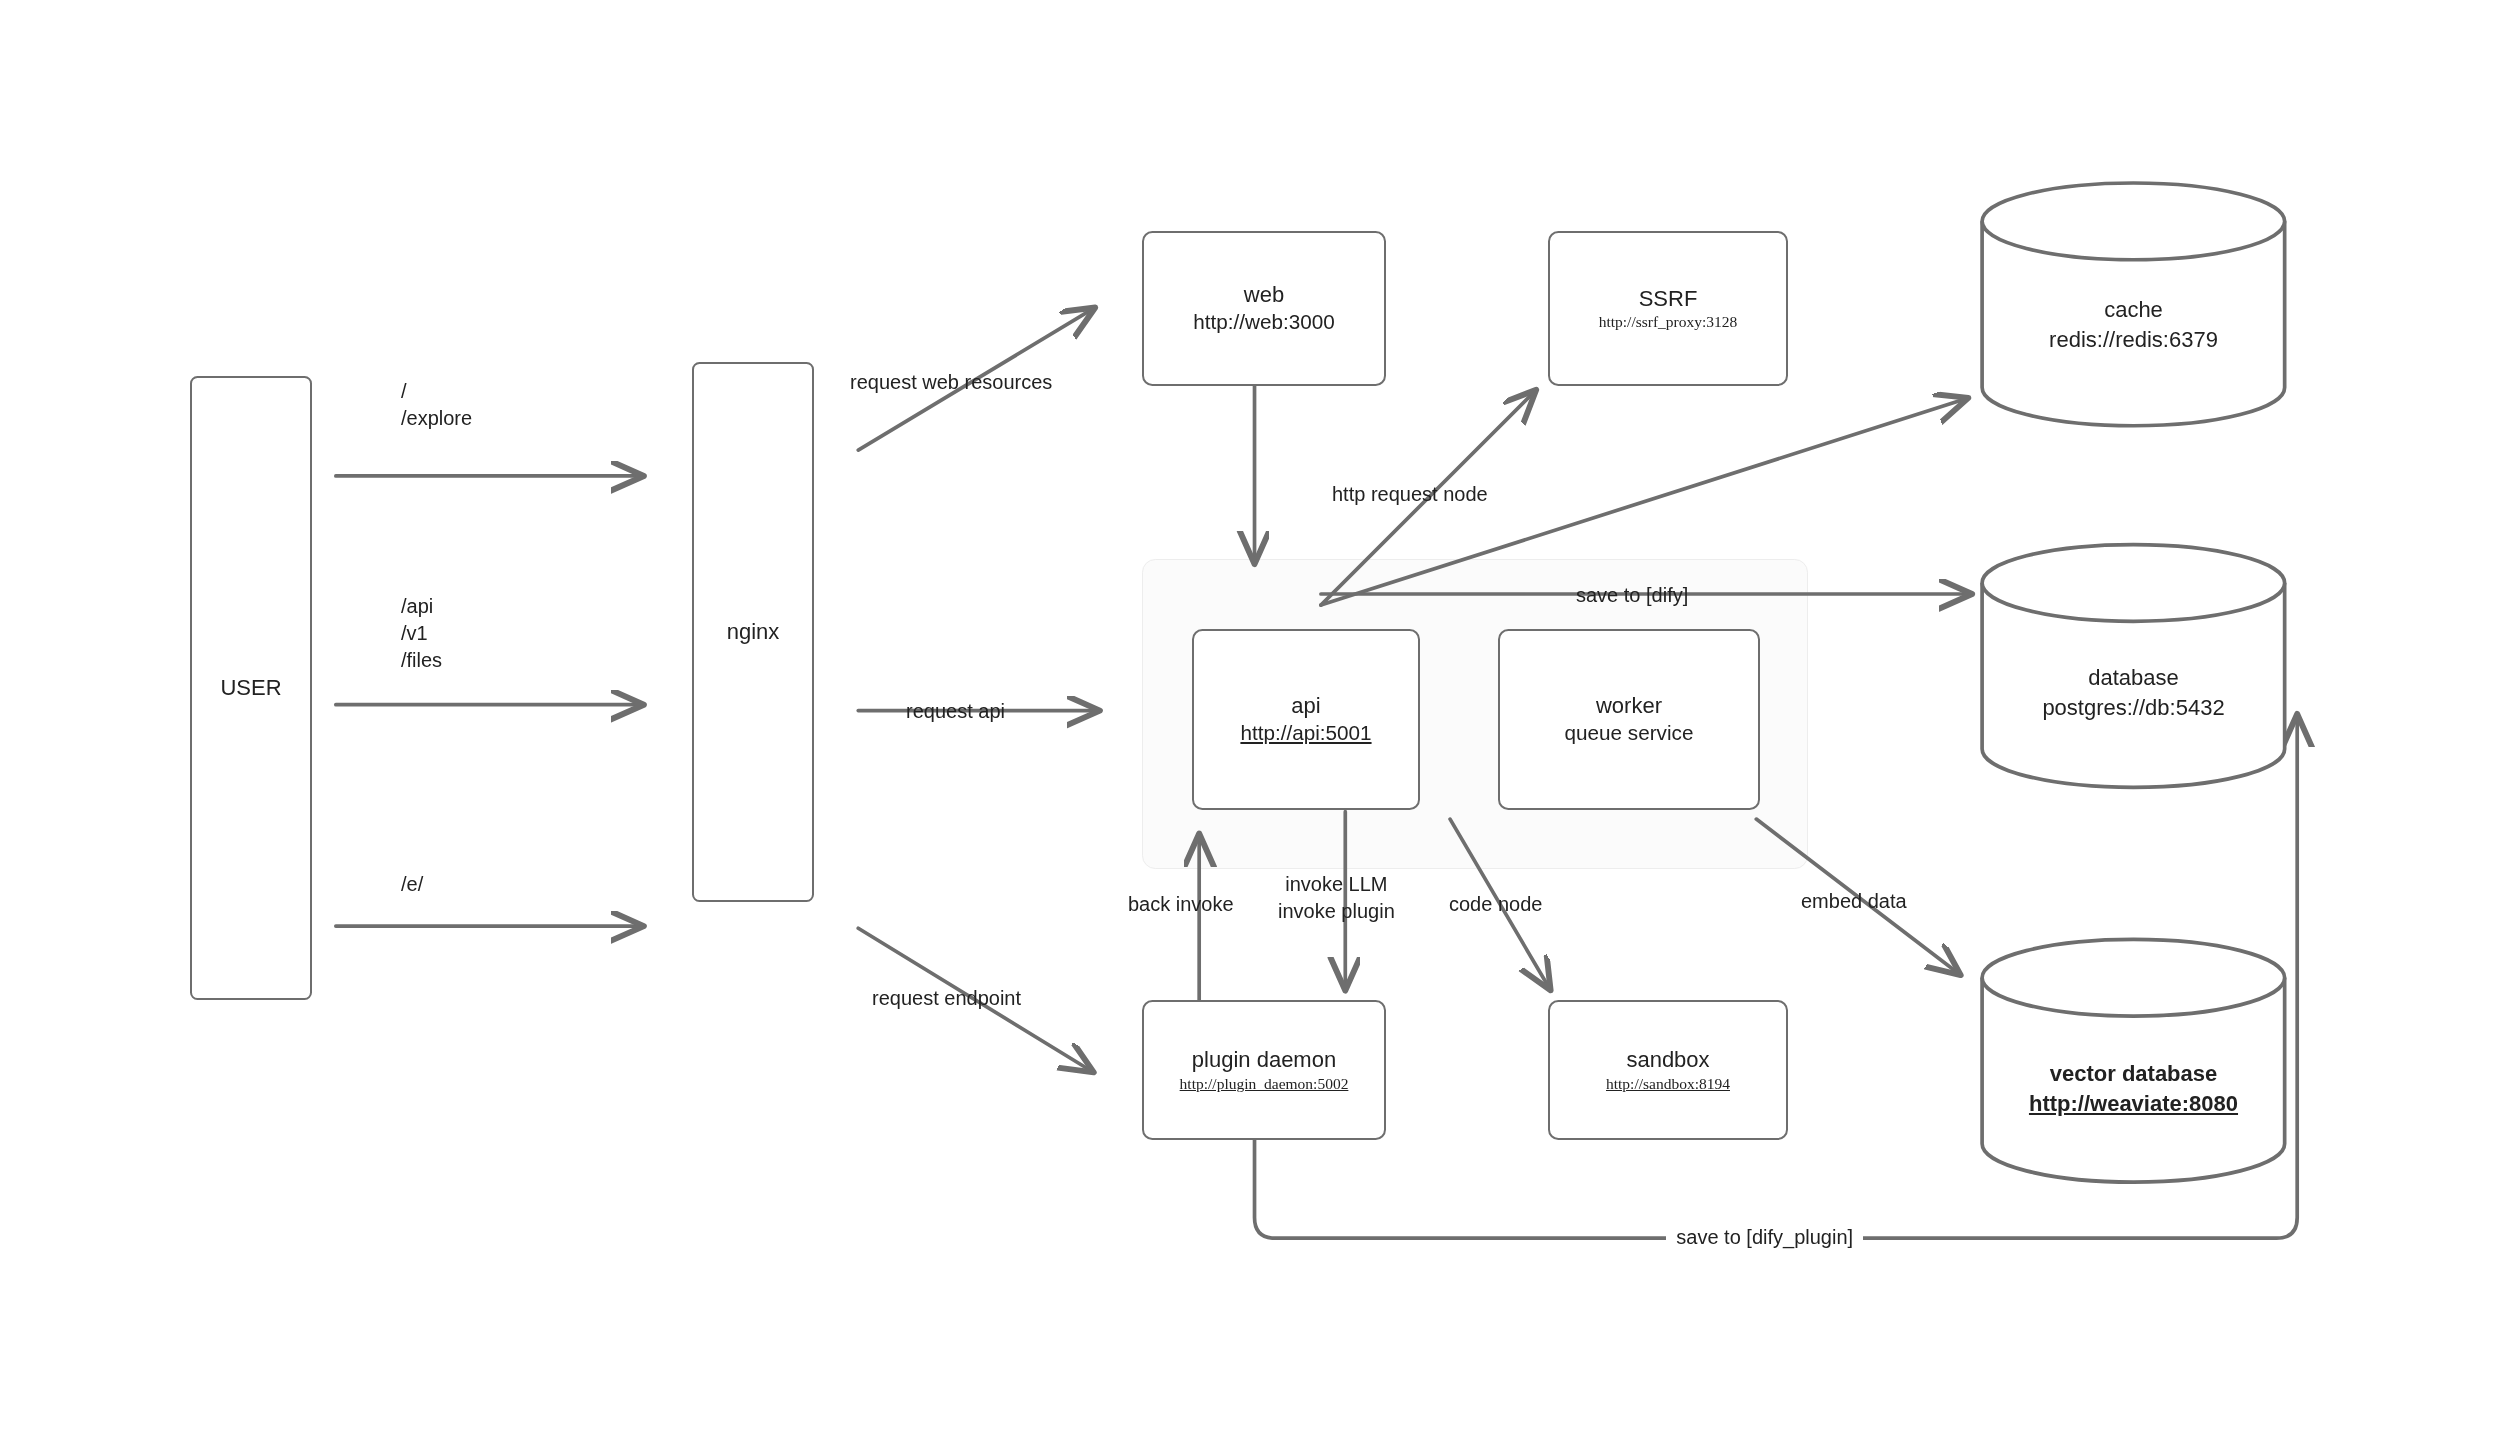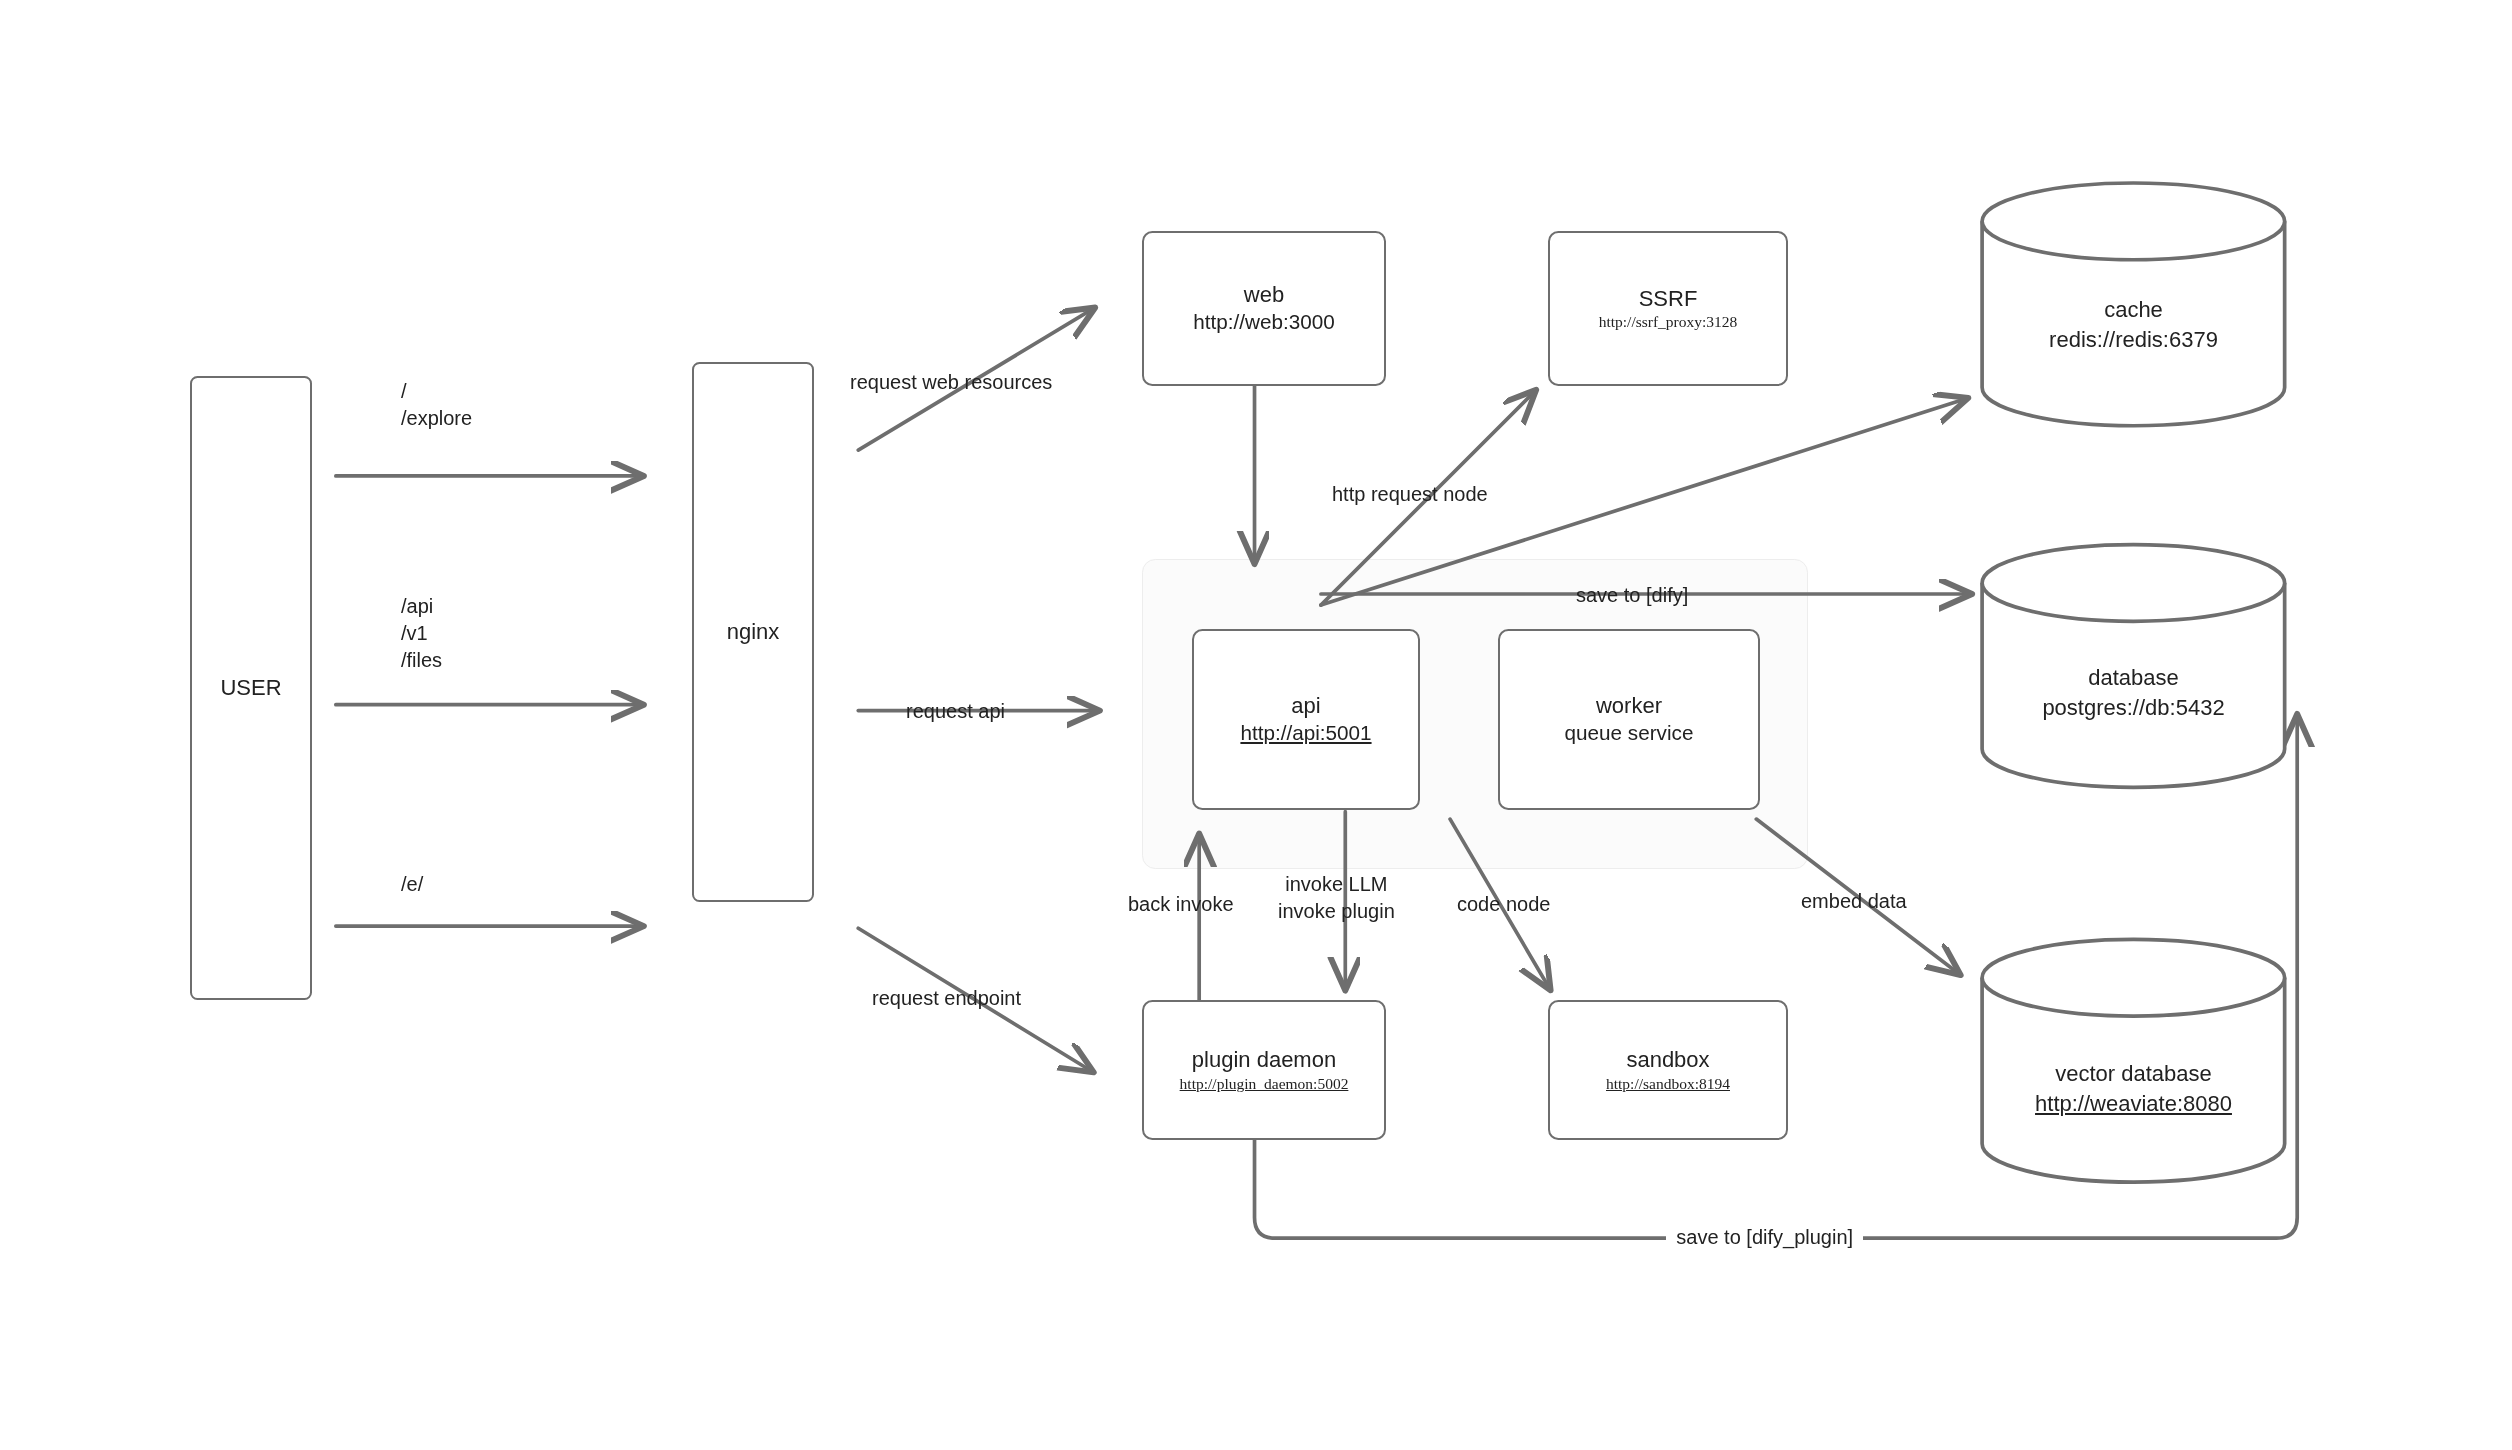--- a/index.html
+++ b/index.html
@@ -187,21 +187,21 @@
   <div class="cyl-label" style="left:1982px; top:295px; width:303px;">
     <div>cache</div>
     <div>redis://redis:6379</div>
   </div>
 
   <div class="cyl-label" style="left:1982px; top:663px; width:303px;">
     <div>database</div>
     <div>postgres://db:5432</div>
   </div>
 
-  <div class="cyl-label" style="left:1982px; top:1059px; width:303px;">
+  <div class="cyl-label" style="left:1982px; top:1059px; width:303px;font-weight:bold;">
     <div>vector database</div>
     <div class="sub link">http://weaviate:8080</div>
   </div>
 
   <div class="label multi" style="left:401px; top:378px;">/
 /explore</div>
 
   <div class="label multi" style="left:401px; top:593px;">/api
 /v1
 /files</div>
@@ -216,20 +216,20 @@
 
   <div class="label" style="left:1332px; top:481px;">http request node</div>
 
   <div class="label" style="left:1576px; top:582px;">save to [dify]</div>
 
   <div class="label" style="left:1128px; top:891px;">back invoke</div>
 
   <div class="label multi" style="left:1278px; top:871px; text-align:center;">invoke LLM
 invoke plugin</div>
 
-  <div class="label" style="left:1449px; top:891px;margin-left:8px;">code node</div>
+  <div class="label" style="left:1449px; top:891px;">code node</div>
 
   <div class="label" style="left:1801px; top:888px;">embed data</div>
 
   <div class="label" style="left:1666px; top:1224px; background:#ffffff; padding:0 10.3px;">save to [dify_plugin]</div>
 
 </div>
 
 
 </body></html>

